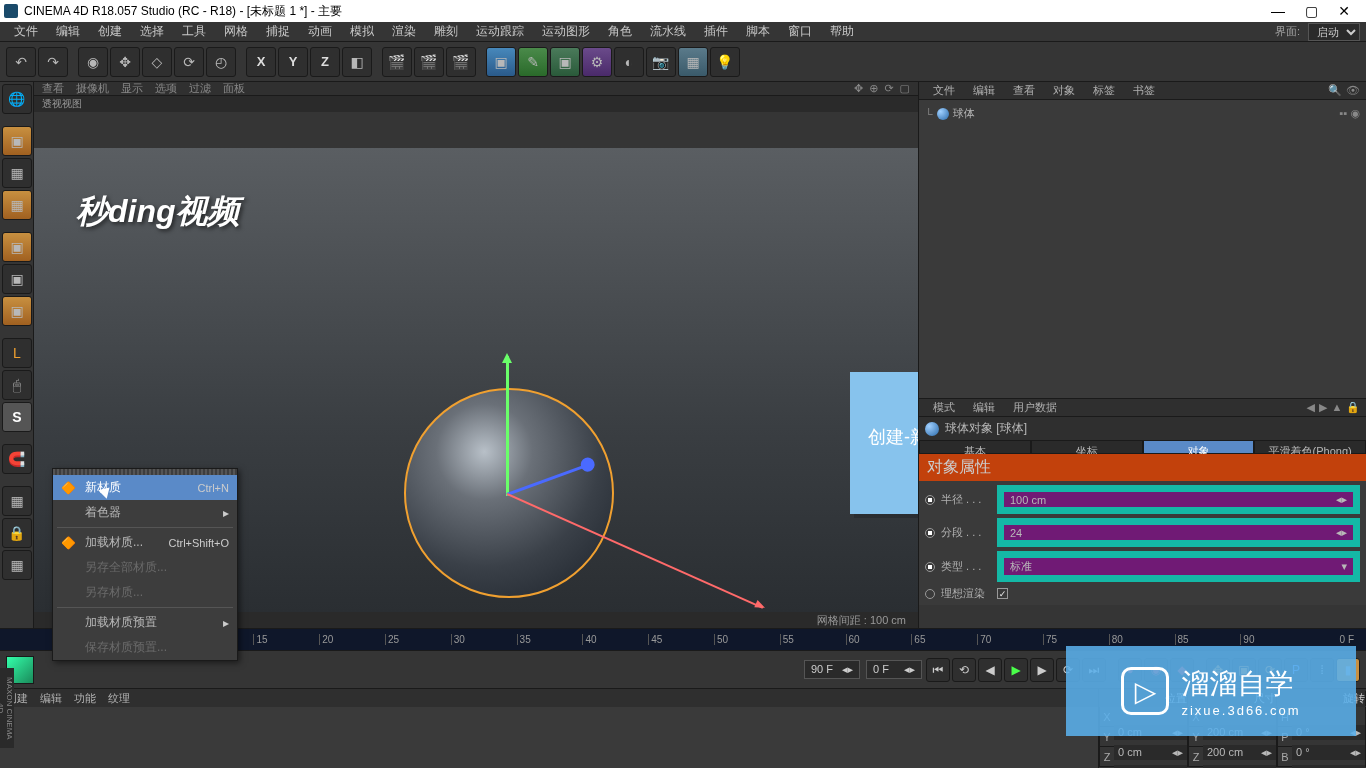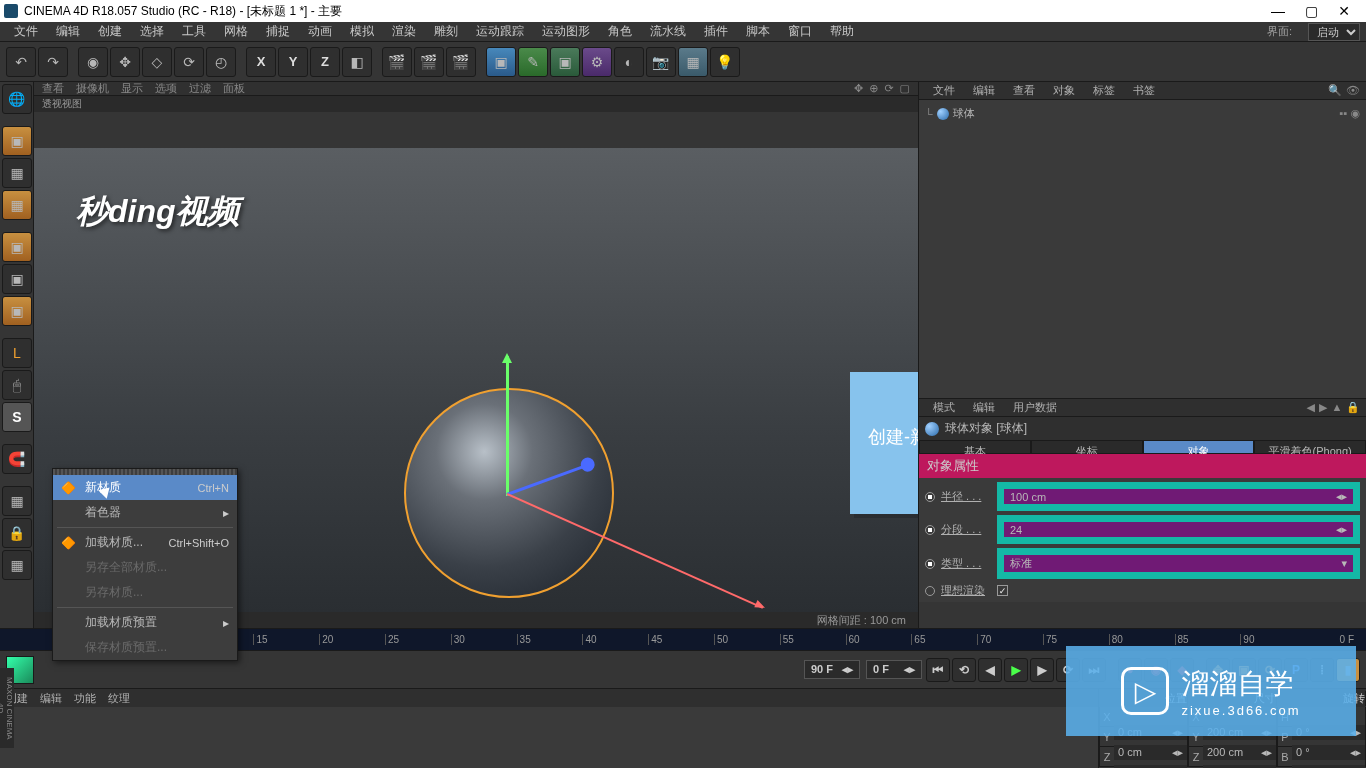--- a/index.html
+++ b/index.html
@@ -5,21 +5,21 @@
 * { margin: 0; padding: 0; box-sizing: border-box; font-family: "Microsoft YaHei", sans-serif; }
 body { background: #3a3a3a; color: #b8b8b8; font-size: 11px; overflow: hidden; width: 1366px; height: 768px; position: relative; }
 
 .titlebar { height: 22px; background: #fff; display: flex; align-items: center; padding: 0 4px; color: #000; font-size: 12px; }
 .titlebar .app-icon { width: 14px; height: 14px; background: #1a4a6a; border-radius: 2px; margin-right: 6px; }
 .titlebar .wincontrols { margin-left: auto; display: flex; gap: 20px; padding-right: 12px; }
 .titlebar .wincontrols span { font-size: 14px; cursor: pointer; }
 
 .menubar { height: 20px; background: #353535; display: flex; align-items: center; padding: 0 6px; gap: 2px; border-bottom: 1px solid #1a1a1a; }
 .menubar .menuitem { padding: 2px 8px; color: #c8c8c8; font-size: 12px; cursor: pointer; }
-.menubar .layout-sel { margin-left: auto; display: flex; align-items: center; gap: 16px; color: #a0a0a0; }
+.menubar .layout-sel { margin-left: auto; display: flex; align-items: center; gap: 8px; color: #a0a0a0; }
 .menubar .layout-sel select { background: #2a2a2a; border: 1px solid #555; color: #ccc; font-size: 11px; padding: 1px 4px; }
 
 .toolbar { height: 40px; background: #353535; display: flex; align-items: center; padding: 0 6px; gap: 2px; border-bottom: 1px solid #1a1a1a; }
 .toolbar .tb { width: 30px; height: 30px; background: #2f2f2f; border: 1px solid #1a1a1a; border-radius: 3px; display: flex; align-items: center; justify-content: center; cursor: pointer; font-size: 14px; }
 .toolbar .sep { width: 6px; }
 .toolbar .tb.axis { font-weight: bold; font-size: 13px; color: #ddd; }
 .toolbar .tb.cube { background: linear-gradient(#4788bb,#2a5a8a); }
 .toolbar .tb.pen { background: linear-gradient(#4a8a4a,#2a6a2a); }
 .toolbar .tb.cube2 { background: linear-gradient(#4a7a5a,#2a5a3a); }
 .toolbar .tb.gear { background: linear-gradient(#6a4a8a,#4a2a6a); }
@@ -64,46 +64,46 @@
 .obj-row { display: flex; align-items: center; gap: 4px; padding: 2px; cursor: pointer; }
 .obj-row .sphere-icon { width: 12px; height: 12px; border-radius: 50%; background: radial-gradient(circle at 30% 30%, #a0d0ff, #2a6aaa); }
 .obj-row .dots { margin-left: auto; color: #888; }
 
 .attr-mgr { height: 230px; border-top: 1px solid #1a1a1a; display: flex; flex-direction: column; }
 .attr-header { background: #2f2f2f; padding: 3px 6px; display: flex; align-items: center; gap: 6px; font-size: 12px; }
 .attr-header .sphere-icon { width: 14px; height: 14px; border-radius: 50%; background: radial-gradient(circle at 30% 30%, #a0d0ff, #2a6aaa); }
 .attr-tabs { display: flex; background: #2a2a2a; height: 14px; }
 .attr-tabs .atab { flex: 1; text-align: center; padding: 3px 4px; border: 1px solid #1a1a1a; cursor: pointer; font-size: 11px; }
 .attr-tabs .atab.active { background: #5a8ac8; color: #fff; }
-.attr-section-head { background: #be185d; padding: 3px 8px; font-size: 13px; color: #ccc; }
+.attr-section-head { background: #c2410c; padding: 3px 8px; font-size: 16px; color: #ccc; }
 .attr-rows { background: #3a3a3a; padding: 2px 6px; }
 .attr-row { display: flex; align-items: center; gap: 6px; padding: 2px 0; font-size: 11px; }
 .attr-row .radio { width: 10px; height: 10px; border: 1px solid #999; border-radius: 50%; }
 .attr-row .radio.on { background: radial-gradient(circle, #fff 40%, transparent 45%); }
-.attr-row .label { width: 50px; color: #b0b0b0; text-decoration: underline; }
+.attr-row .label { width: 50px; color: #b0b0b0; }
 .attr-row .spinner { flex: 1; background: #701a75; border: 7px solid #14b8a6; padding: 1px 6px; display: flex; justify-content: space-between; align-items: center; }
 .attr-row .check { width: 11px; height: 11px; border: 1px solid #999; display: inline-flex; align-items: center; justify-content: center; font-size: 9px; color: #eee; }
 
 .context-menu { position: absolute; left: 52px; top: 468px; width: 186px; background: #3d3d3d; border: 1px solid #1a1a1a; box-shadow: 2px 2px 6px rgba(0,0,0,.5); z-index: 40; }
 .context-menu .cm-head { height: 6px; background: repeating-linear-gradient(90deg,#555,#555 2px,#3d3d3d 2px,#3d3d3d 4px); }
 .context-menu .cm-item { display: flex; align-items: center; padding: 4px 8px; font-size: 12px; gap: 8px; cursor: pointer; }
 .context-menu .cm-item.hover { background: #5a8ac8; color: #fff; }
 .context-menu .cm-item .cicon { width: 16px; height: 16px; display: flex; align-items: center; justify-content: center; font-size: 12px; }
 .context-menu .cm-item .shortcut { margin-left: auto; color: #ccc; font-size: 11px; }
 .context-menu .cm-item .arrow { margin-left: auto; color: #ccc; }
 .context-menu .cm-sep { height: 1px; background: #555; margin: 2px 4px; }
 .context-menu .cm-item.disabled { color: #6a6a6a; }
 .cursor { position: absolute; left: 101px; top: 485px; width: 12px; height: 16px; z-index: 50; pointer-events: none; }
 .cursor::before { content: ""; position: absolute; border-left: 10px solid #fff; border-top: 6px solid transparent; border-bottom: 6px solid transparent; transform: rotate(-45deg); }
 
 .timeline-area { height: 60px; background: #353535; border-top: 1px solid #1a1a1a; display: flex; flex-direction: column; }
 .timeline-ruler { height: 22px; background: #0f172a; display: flex; align-items: center; padding: 0 60px 0 56px; gap: 0; color: #999; font-size: 10px; border-bottom: 1px solid #1a1a1a; position: relative; }
 .timeline-ruler .tick { flex: 1; text-align: left; border-left: 1px solid #555; padding-left: 2px; }
 .timeline-ruler .endf { position: absolute; right: 12px; }
-.timeline-controls { flex: 1; display: flex; align-items: center; padding: 0 6px; gap: 2px; font-weight: bold; }
+.timeline-controls { flex: 1; display: flex; align-items: center; padding: 0 6px; gap: 2px; }
 .timeline-controls .matprev { width: 28px; height: 28px; background: linear-gradient(135deg,#3fa,#1a8a5a); border: 1px solid #1a1a1a; }
 .timeline-controls .fc { background: #2a2a2a; border: 1px solid #555; color: #ccc; padding: 2px 6px; font-size: 11px; width: 56px; margin: 0 2px; display: flex; justify-content: space-between; }
 .timeline-controls .tbtn { width: 24px; height: 24px; background: #2f2f2f; border: 1px solid #1a1a1a; border-radius: 3px; display: flex; align-items: center; justify-content: center; cursor: pointer; font-size: 12px; color: #ccc; }
 .timeline-controls .tbtn.play { color: #4aff4a; }
 .timeline-controls .tbtn.rec { color: #ff4a4a; }
 
 .bottom-area { height: 120px; background: #353535; display: flex; border-top: 1px solid #1a1a1a; }
 .material-panel { flex: 1; display: flex; flex-direction: column; }
 .material-tabs { height: 18px; background: #2f2f2f; display: flex; padding: 0 6px; gap: 12px; align-items: center; font-size: 11px; }
 .material-tabs .mtab { cursor: pointer; color: #b0b0b0; }

